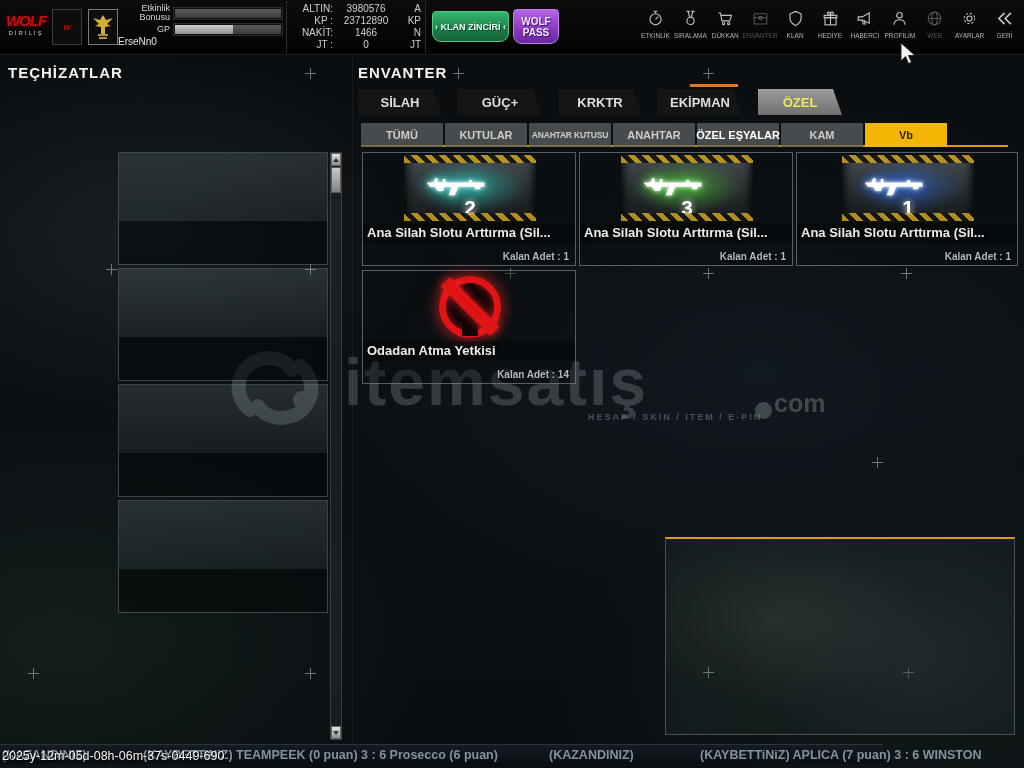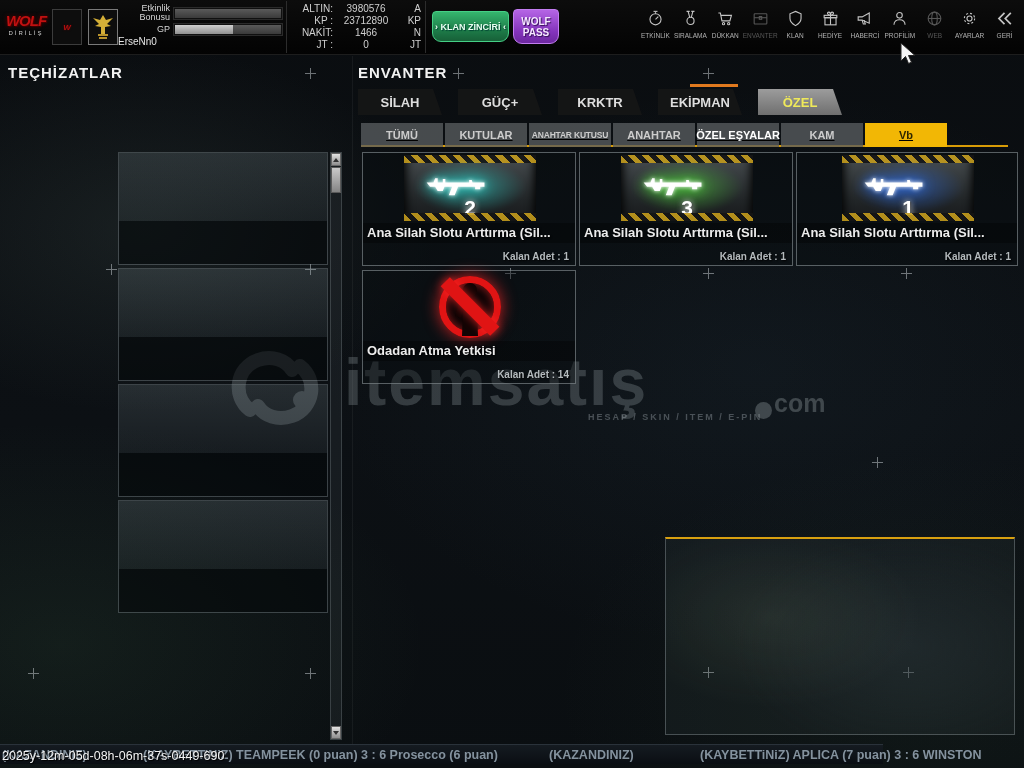--- a/index.html
+++ b/index.html
@@ -79,21 +79,21 @@
   .sb-thumb { position:absolute; left:0; top:14px; width:10px; height:26px; cursor:pointer;
     background:linear-gradient(#c9c9c9,#848484); border:1px solid #5a5a5a; }
 
   
   .tabs { position:absolute; left:358px; top:89px; height:26px; display:flex; gap:16px; z-index:6; }
   .tab { width:84px; height:26px; background:rgba(22,22,22,0.92); color:#dedede; font-size:13px; font-weight:bold;
     display:flex; align-items:center; justify-content:center; cursor:pointer;
     clip-path:polygon(0 0, calc(100% - 9px) 0, 100% 100%, 0 100%); }
   .tab.active { background:linear-gradient(#9c9c9c,#6f6f6f); color:#efe95a; }
   .tab-marker { position:absolute; left:690px; top:84px; width:48px; height:3px; background:#e0791e; z-index:7; }
-  .subtabs { position:absolute; left:361px; top:123px; height:24px; display:flex; gap:2px; z-index:6;text-decoration:underline; }
+  .subtabs { position:absolute; left:361px; top:123px; height:24px; display:flex; gap:2px; z-index:6; }
   .subtab { width:82px; height:24px; background:rgba(88,92,95,0.78); color:#cccccc; font-size:11px; font-weight:bold;
     display:flex; align-items:center; justify-content:center; cursor:pointer; white-space:nowrap; }
   .subtab:nth-child(3) { font-size:8.5px; letter-spacing:-0.2px; }
   .subtab.bright { color:#ffffff; }
   .subtab.active { background:#f2b705; color:#2e2600; }
   .subtab-line { position:absolute; left:361px; top:145px; width:647px; height:2px; background:#d89c07; z-index:5; }
 
   
   .gcard { position:absolute; width:214px; height:114px; border:1px solid rgba(165,175,180,0.5);
     background:rgba(8,12,14,0.40); z-index:5; cursor:pointer; }

